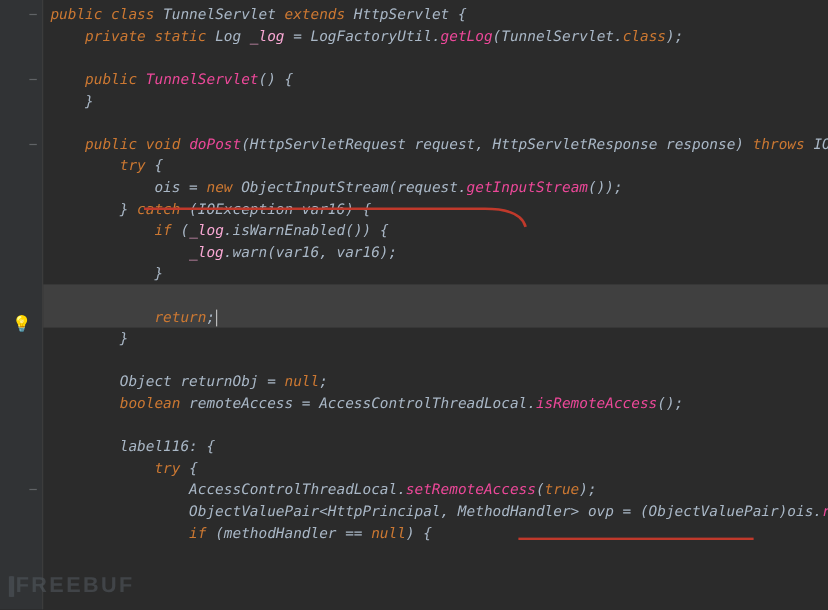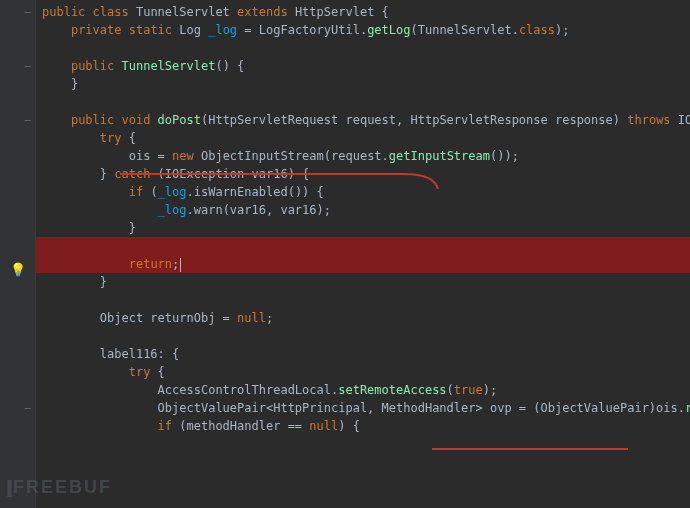--- a/index.html
+++ b/index.html
@@ -28,27 +28,28 @@
       top: 0;
       right: 0;
       padding-top: 3px;
     }
     .line {
       height: 18px;
       line-height: 18px;
       white-space: pre;
       padding-left: 6px;
       position: relative;
+      font-style: italic;
     }
     .line.highlighted {
-      background: #7f1d1d;
+      background: #404040;
     }
     .kw { color: #cc7832; }
-    .method { color: #86efac; }
-    .field { color: #0ea5e9; }
+    .method { color: #ec4899; }
+    .field { color: #f9a8d4; }
     .caret {
       display: inline-block;
       width: 1px;
       height: 14px;
       background: #bbbbbb;
       vertical-align: middle;
       margin-left: 1px;
     }
     .gutter-tick {
       position: absolute;
@@ -135,20 +136,21 @@
 <div class="line highlighted"></div>
 
 <div class="line highlighted"><span>            </span><span class="kw">return</span><span>;</span><span class="caret"></span></div>
 
 <div class="line"><span>        </span><span>}</span></div>
 
 <div class="line"></div>
 
 <div class="line"><span>        </span><span>Object returnObj = </span><span class="kw">null</span><span>;</span></div>
 
+<div class="line"><span>        </span><span class="kw">boolean</span><span> remoteAccess = AccessControlThreadLocal.</span><span class="method">isRemoteAccess</span><span>();</span></div>
 
 <div class="line"></div>
 
 <div class="line"><span>        </span><span>label116: {</span></div>
 
 <div class="line"><span>            </span><span class="kw">try</span><span> {</span></div>
 
 <div class="line"><span>                </span><span>AccessControlThreadLocal.</span><span class="method">setRemoteAccess</span><span>(</span><span class="kw">true</span><span>);</span></div>
 
 <div class="line"><span>                </span><span>ObjectValuePair&lt;HttpPrincipal, MethodHandler&gt; ovp = (ObjectValuePair)ois.</span><span class="method">readObject</span></div>

